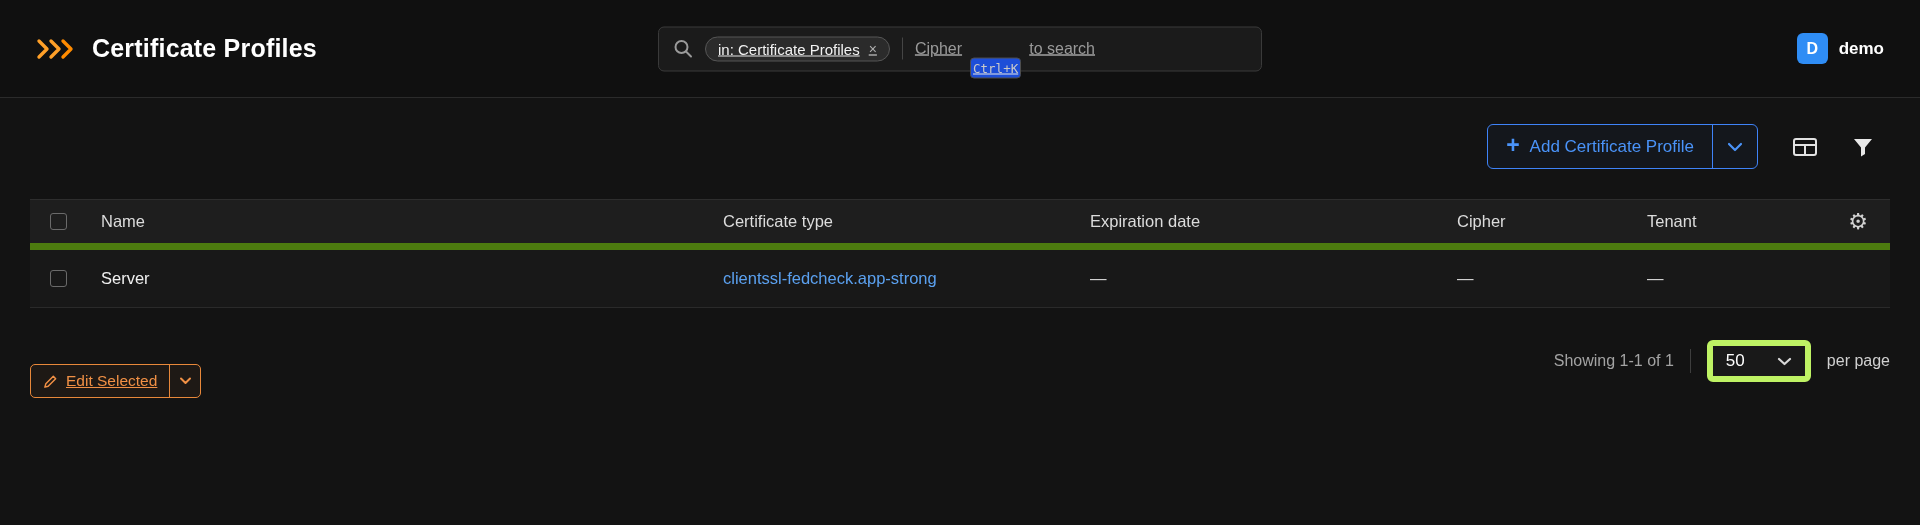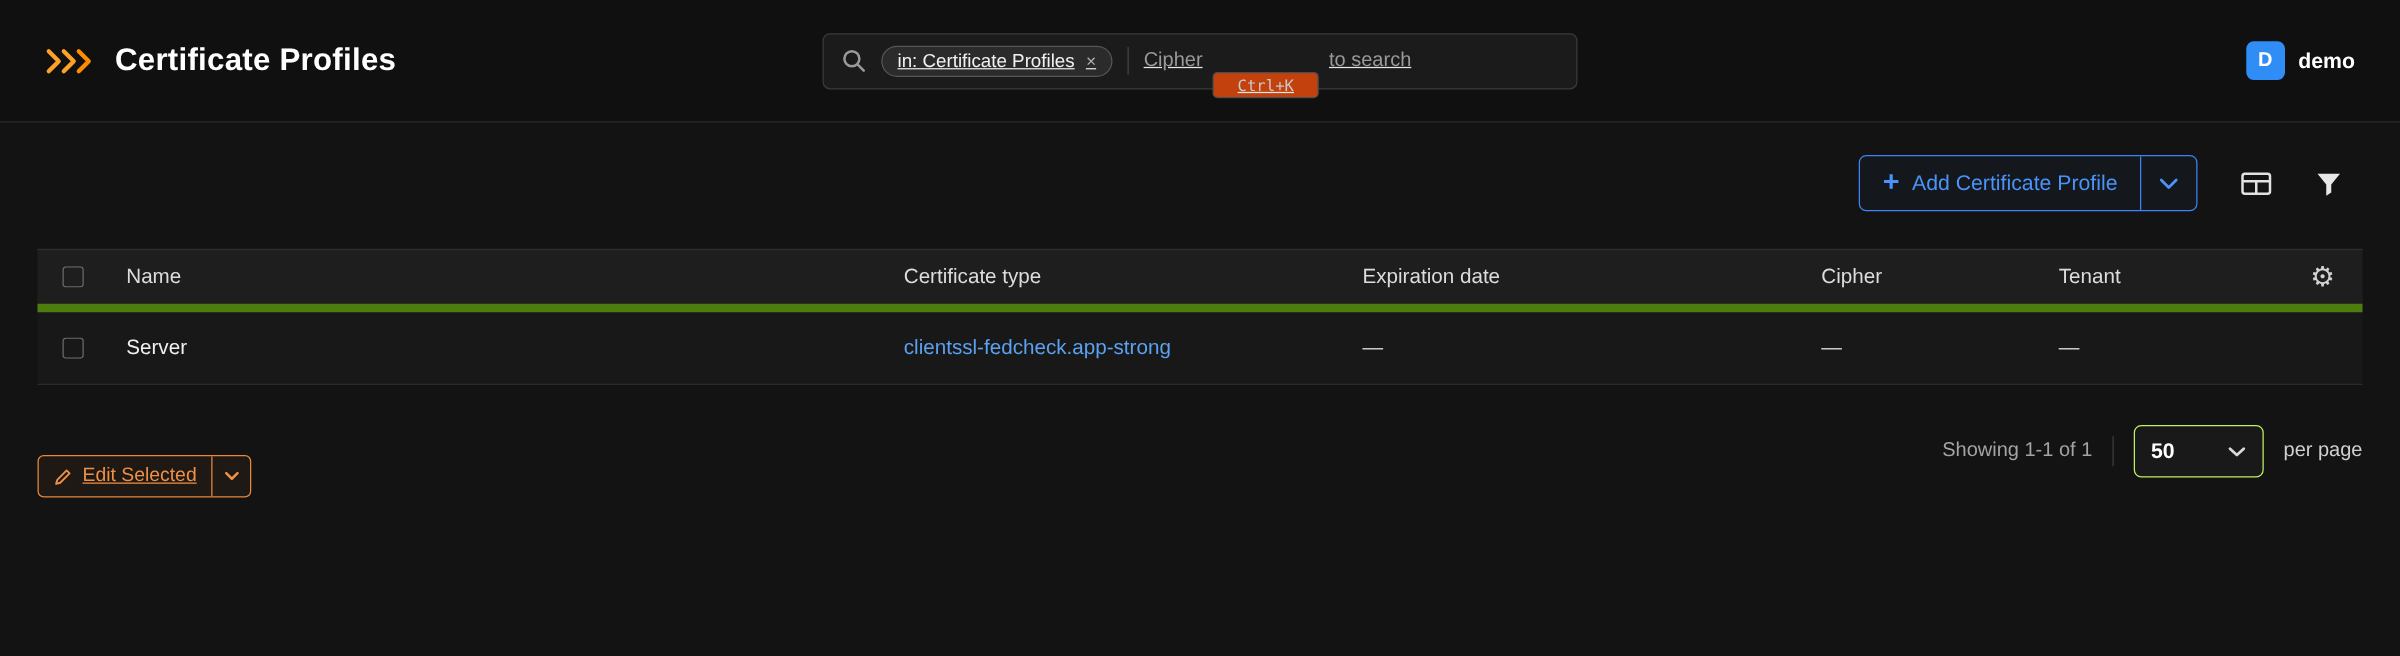--- a/index.html
+++ b/index.html
@@ -37,22 +37,22 @@
   .chip {
     display:inline-flex; align-items:center; gap:9px;
     background:#2b2b2b; border:1px solid #565656;
     border-radius:14px; padding:3px 12px;
     font-size:15px; color:#f2f2f2; white-space:nowrap;
   }
   .chip-close { color:#b0b0b0; font-size:14px; line-height:1; cursor:pointer; }
   .search-divider { width:1px; height:22px; background:#454545; }
   .hint { display:inline-flex; align-items:center; gap:8px; color:#9a9a9a; font-size:16px; white-space:nowrap; }
   .hint kbd {
-    background:#c2410c; border:1px solid #4d4d4d; border-radius:4px;
-    padding:2px 19px; font-family:"DejaVu Sans Mono", monospace;
+    background:#1d4ed8; border:1px solid #4d4d4d; border-radius:4px;
+    padding:2px 2px; font-family:"DejaVu Sans Mono", monospace;
     font-size:12.5px; color:#c9c9c9;margin-top:39px;
   }
 
   .user { margin-left:auto; display:flex; align-items:center; gap:11px; cursor:pointer; }
   .avatar {
     width:31px; height:31px; border-radius:6px;
     background:#2f8df5; color:#ffffff;
     display:inline-flex; align-items:center; justify-content:center;
     font-size:16px; font-weight:700;
   }
@@ -122,24 +122,24 @@
   .edit-caret {
     width:31px; display:flex; align-items:center; justify-content:center;
     border-left:1.5px solid #e8883a;
   }
 
   .pagination { display:flex; align-items:center; gap:16px; }
   .showing { color:#a3a3a3; font-size:16px; }
   .pg-divider { width:1px; height:24px; background:#3e3e3e; }
   .page-size {
     width:104px; height:42px;
-    background:#191919; border:1px solid #bef264; border-radius:6px;
+    background:#191919; border:6px solid #bef264; border-radius:6px;
     display:flex; align-items:center; justify-content:space-between;
     padding:0 13px; cursor:pointer;
-    font-size:17px; font-weight:700; color:#ffffff;
+    font-size:17px; font-weight:400; color:#ffffff;
   }
   .per-page { color:#d0d0d0; font-size:16px; }
 </style>
 </head>
 <body>
 
 <div class="header">
   <span class="logo">
     <svg width="40" height="22" viewBox="0 0 40 22">
       <polyline points="3,3 11,11 3,19" fill="none" stroke="#ffa028" stroke-width="3.4" stroke-linecap="round" stroke-linejoin="round"></polyline>

